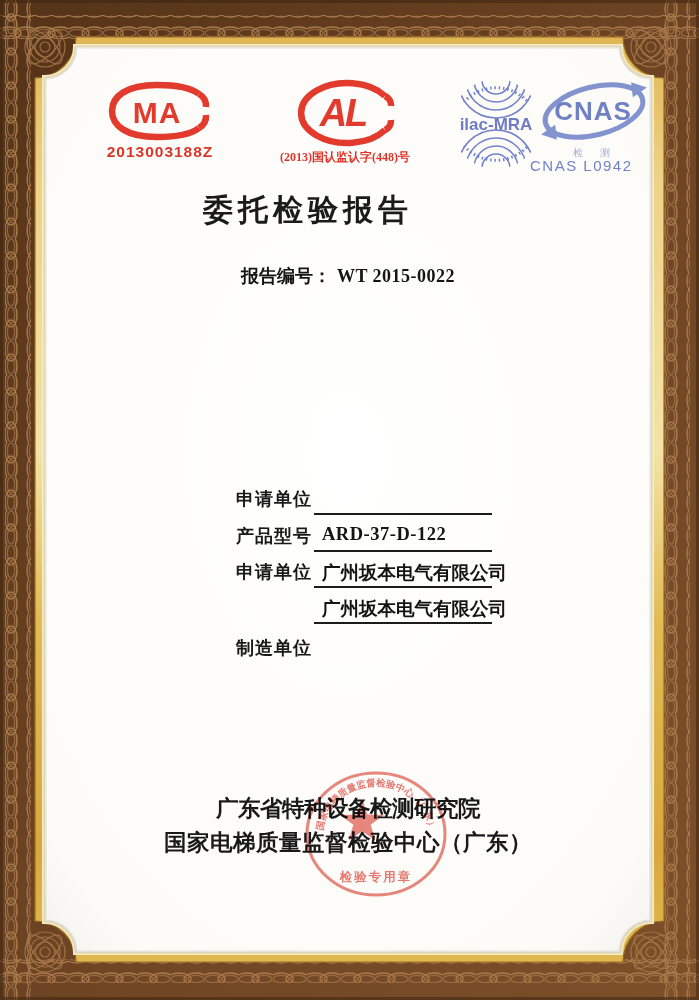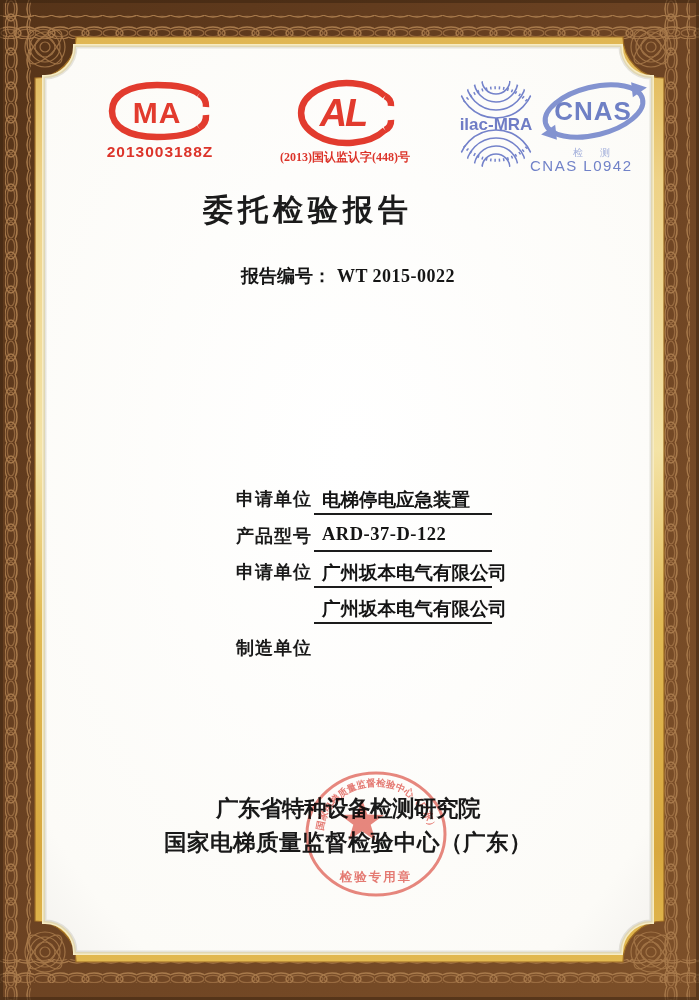--- a/index.html
+++ b/index.html
@@ -172,21 +172,20 @@
   </svg>
   <div class="abs mark cnas-cat" style="left:545px;top:146px;width:100px;">检 测</div>
   <div class="abs mark cnas-code" style="left:530px;top:157px;width:130px;">CNAS L0942</div>
 
   <div class="abs doc-title">委托检验报告</div>
   <div class="abs report-line">
     <span>报告编号：</span><span class="num">WT 2015-0022</span>
   </div>
 
   <div class="abs f-label" style="top:487px;">申请单位</div>
-  <div class="abs f-value" style="top:487px;">电梯停电应急装置</div>
   <div class="abs f-line" style="top:513px;"></div>
 
   <div class="abs f-label" style="top:524px;">产品型号</div>
   <div class="abs f-value" style="top:524px;letter-spacing:.5px;">ARD-37-D-122</div>
   <div class="abs f-line" style="top:550px;"></div>
 
   <div class="abs f-label" style="top:560px;">申请单位</div>
   <div class="abs f-value" style="top:560px;">广州坂本电气有限公司</div>
   <div class="abs f-line" style="top:586px;"></div>
 

